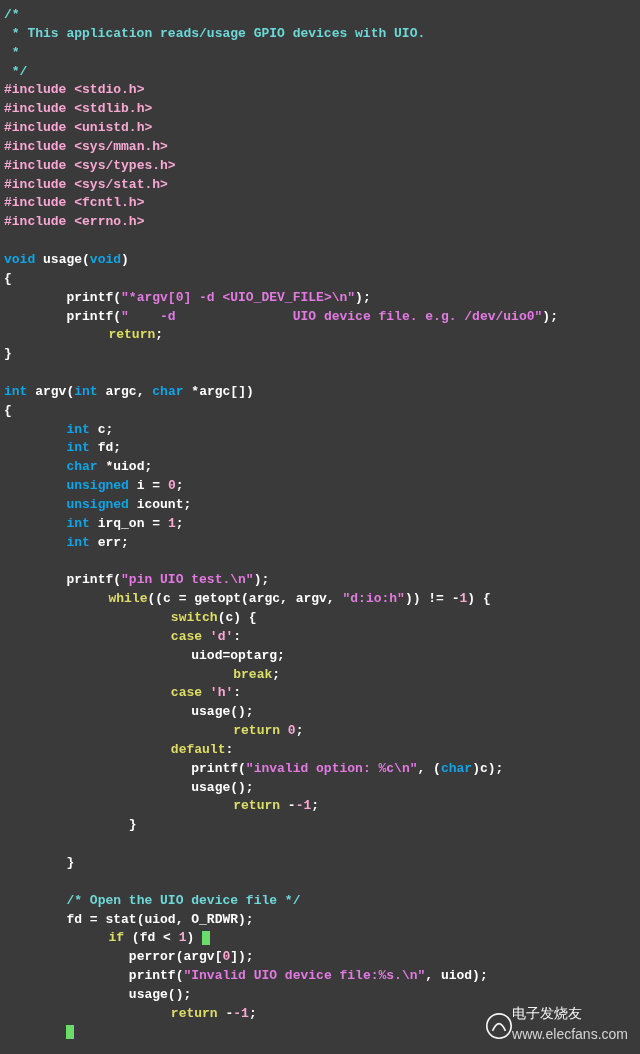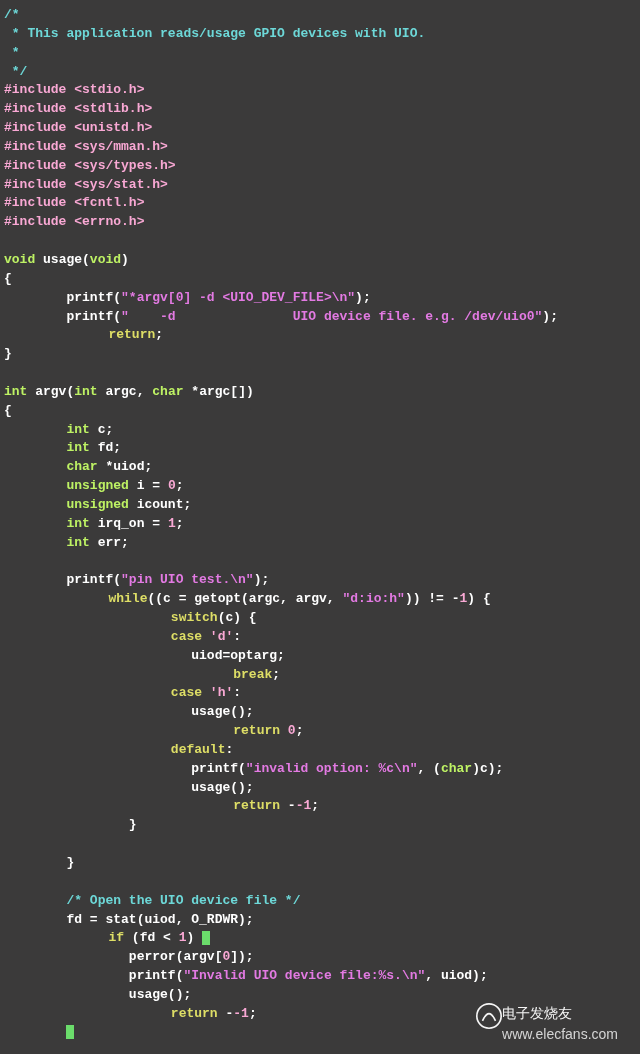--- a/index.html
+++ b/index.html
@@ -17,30 +17,30 @@
     position: relative;
   }
   pre {
     white-space: pre;
     font-family: inherit;
     font-weight: bold;
   }
   .c-cyan    { color: #6dd8d8; }
   .c-magenta { color: #f9a8d4; }
   .c-yellow  { color: #dede66; margin-left: 42px; }
-  .c-green   { color: #bef264; }
+  .c-green   { color: #0ea5e9; }
   .c-white   { color: #ffffff; }
   .c-string  { color: #e37ae3; }
   .c-cursor  { background: #6bdc6b; color: #6bdc6b; display:inline-block; width:8px; height:14px; vertical-align:middle;}
   .watermark {
     position: absolute;
-    right: 22px;
+    right: 12px;
     bottom: 10px;
     display: flex;
-    align-items: flex-start;
+    align-items: flex-end;
     gap: 0;
     color: #fff;
     font-family: sans-serif;
     font-size: 14px;
     font-weight: normal;
     opacity: 0.95;
   }
   .watermark svg { width: 26px; height: 26px; }
   .watermark .sub { font-size: 14px; color:#ddd; }
 </style>

